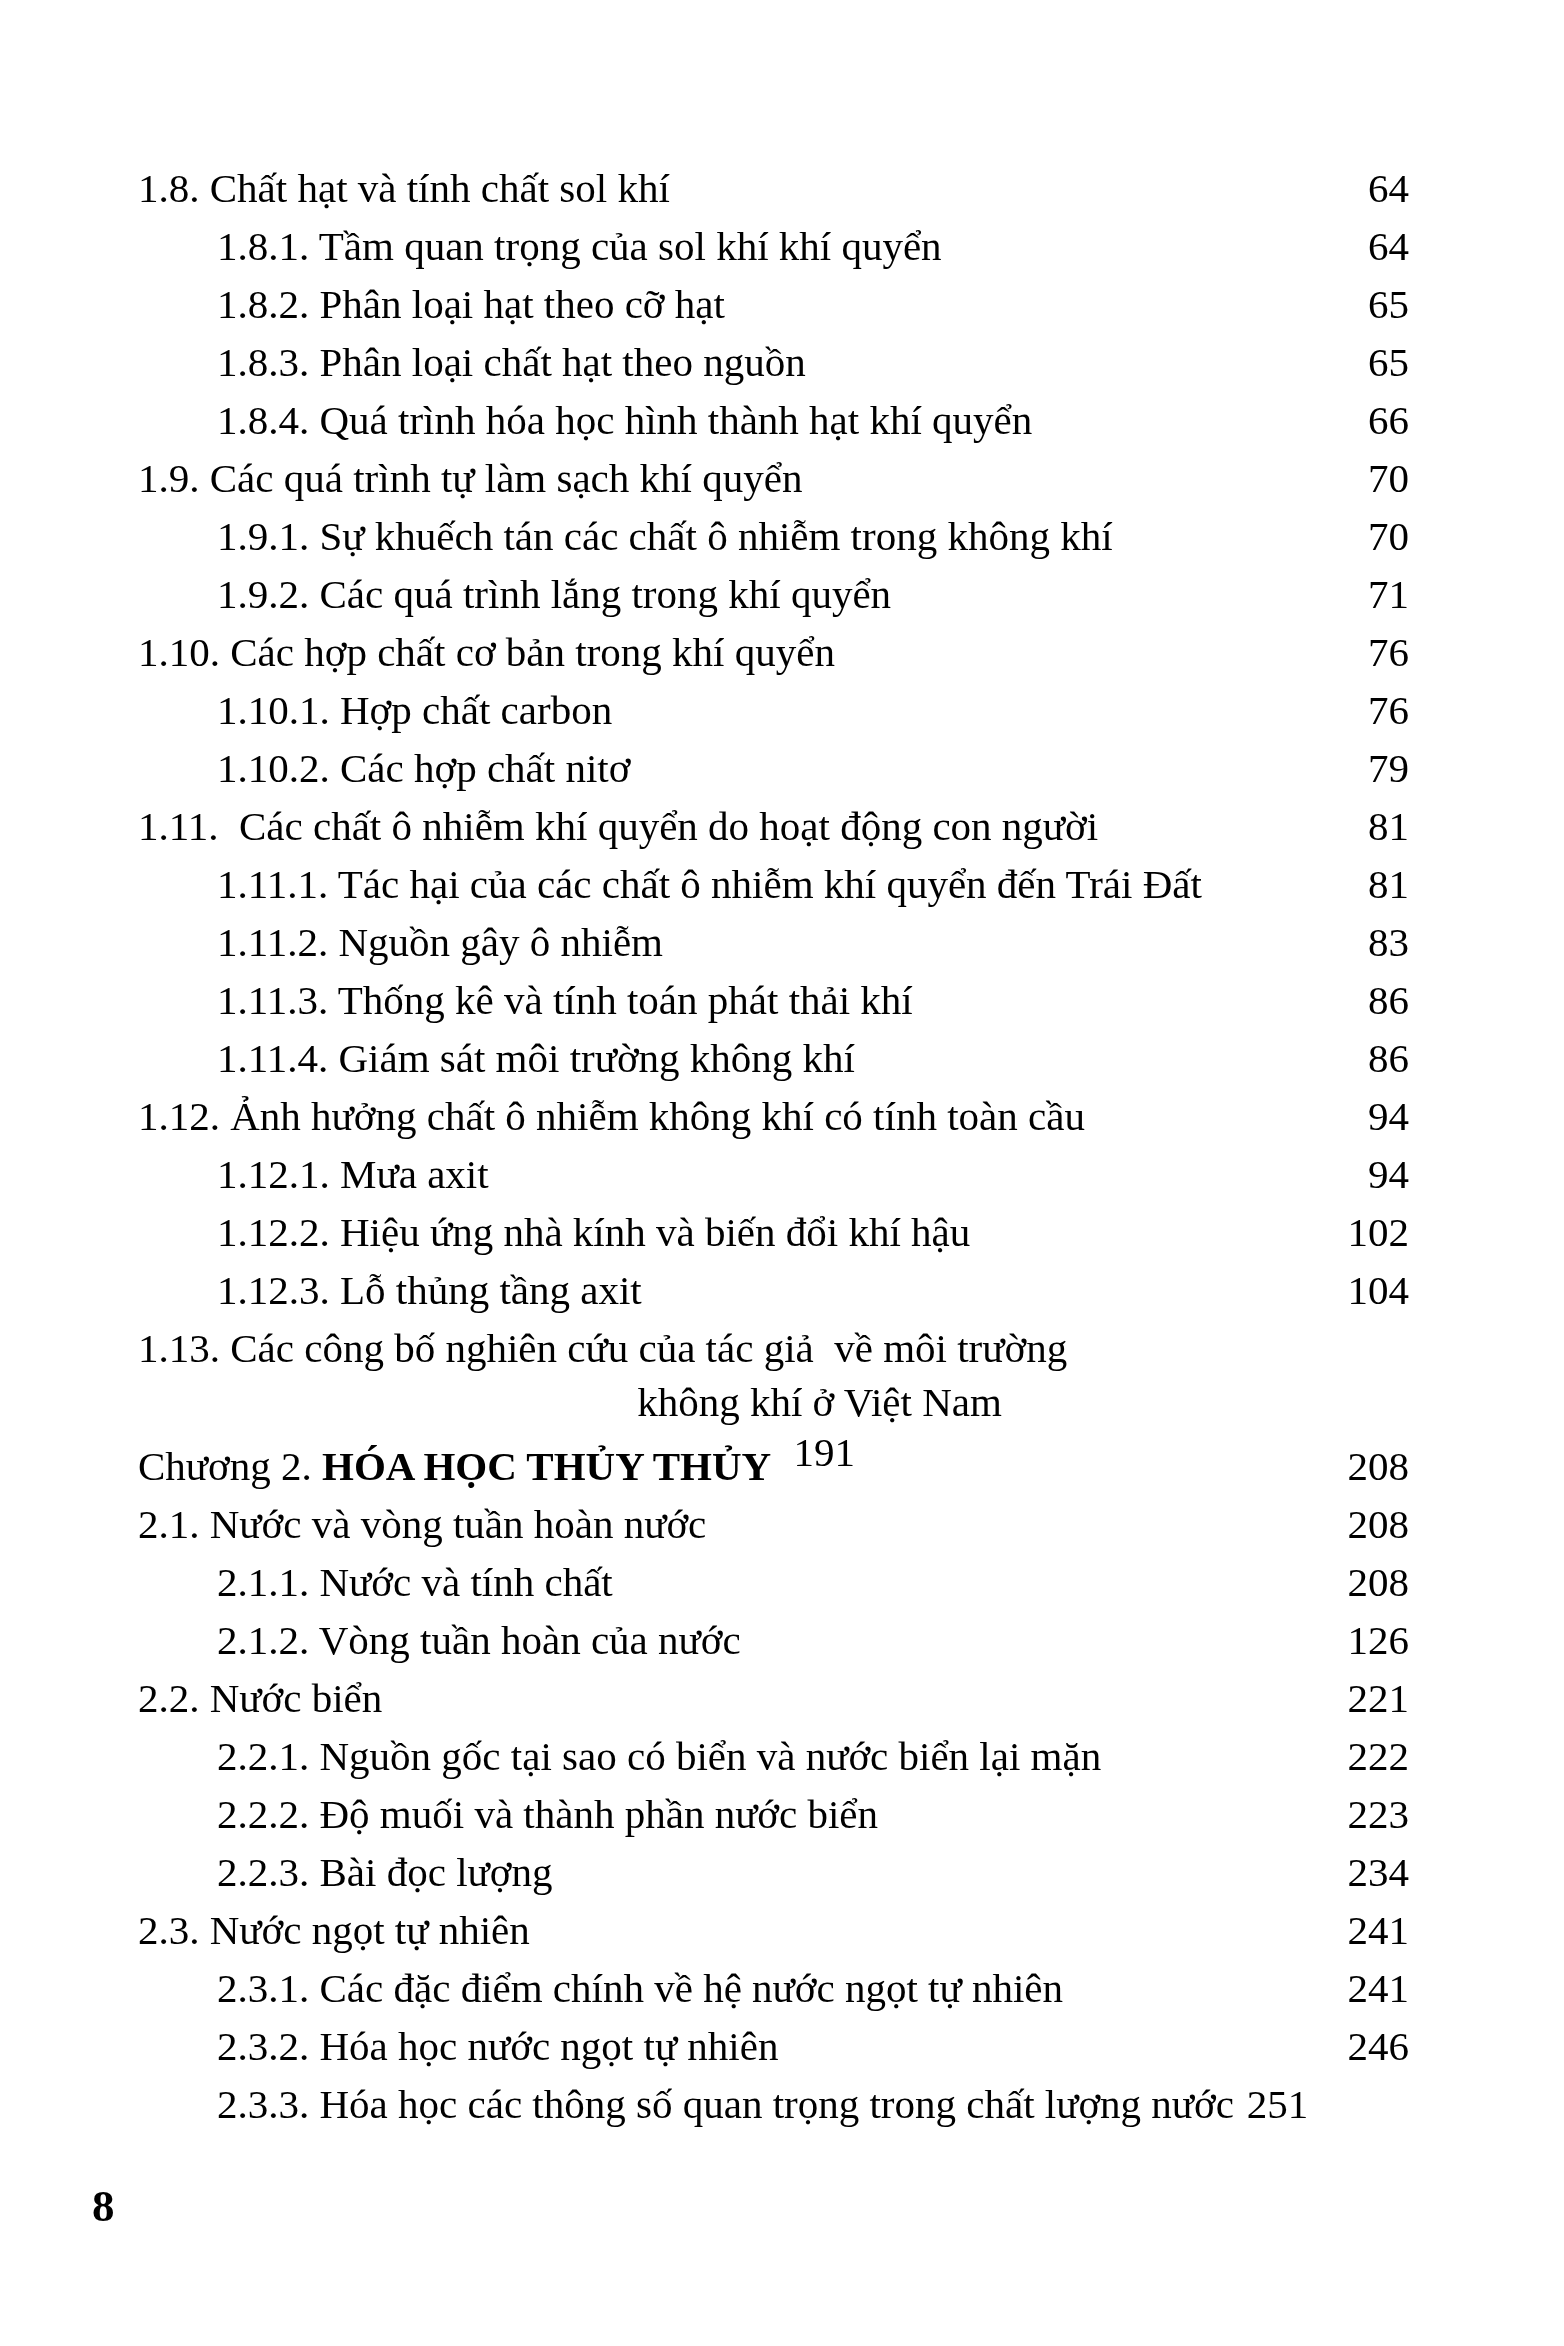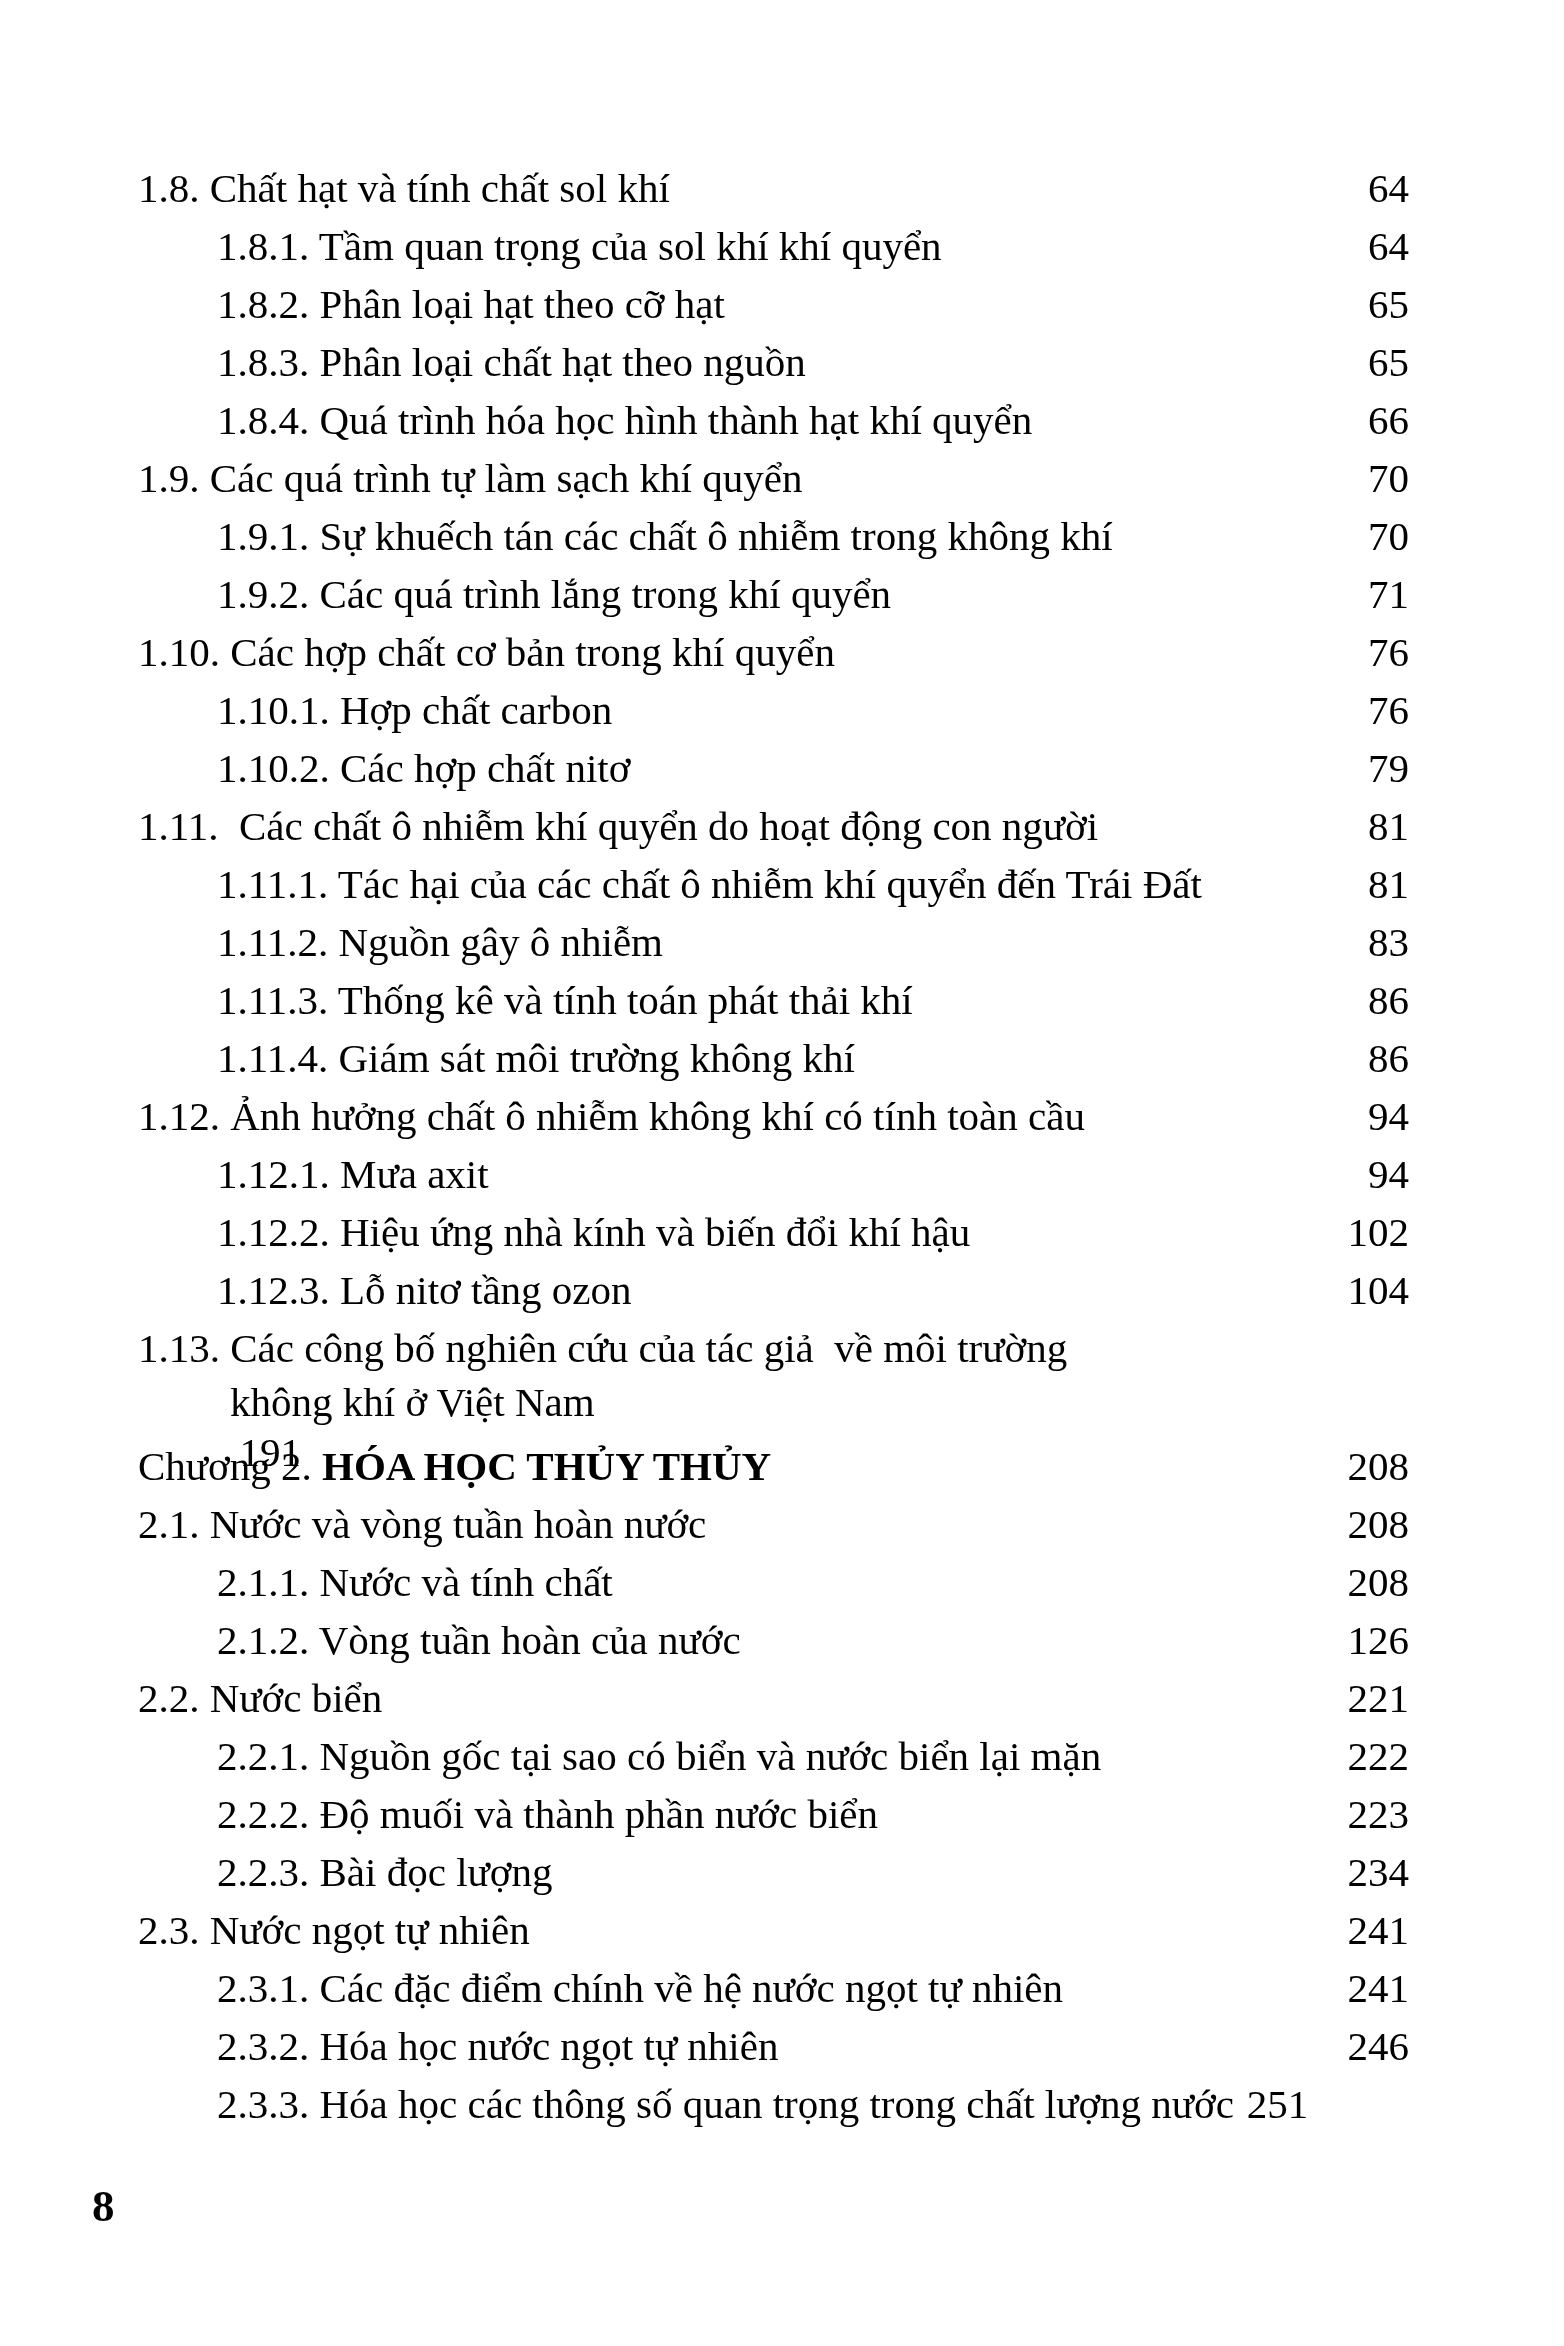--- a/index.html
+++ b/index.html
@@ -9,21 +9,21 @@
     font-family: "Liberation Serif", "DejaVu Serif", serif;
     overflow: hidden;
   }
   .toc {
     margin-left: 138px;
     padding-top: 159px;
     width: 1271px;
   }
   .row {
     display: flex;
-    align-items: flex-start;
+    align-items: center;
     height: 58px;
     line-height: 58px;
     font-size: 41px;
     white-space: nowrap;
   }
   .row.lvl2 { padding-left: 79px; }
   .row.wrap { padding-left: 92px; height: 50px; line-height: 50px; flex-direction: column; }
   .row.chapter { margin-top: 9.9px; }
   .label { white-space: pre; }
   .chapter-title { font-weight: bold; }
@@ -173,21 +173,21 @@
     <span class="page">94</span>
   </div>
     <div class="row lvl2">
 
     <span class="label">1.12.2. Hiệu ứng nhà kính và biến đổi khí hậu</span>
     <span class="leader"></span>
     <span class="page">102</span>
   </div>
     <div class="row lvl2">
 
-    <span class="label">1.12.3. Lỗ nitơ tầng ozon</span>
+    <span class="label">1.12.3. Lỗ thủng tầng axit</span>
     <span class="leader"></span>
     <span class="page">104</span>
   </div>
     <div class="row lvl1">
 
     <span class="label">1.13. Các công bố nghiên cứu của tác giả&nbsp; về môi trường</span>
 
   </div>
     <div class="row wrap">
 

